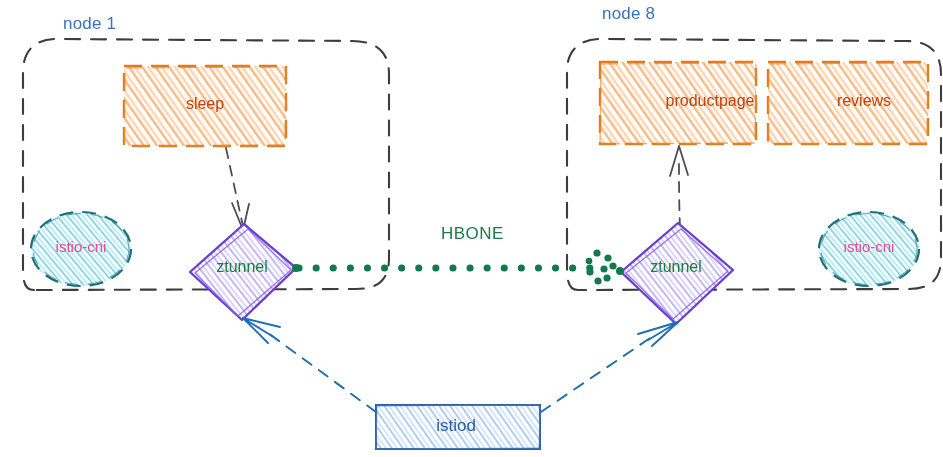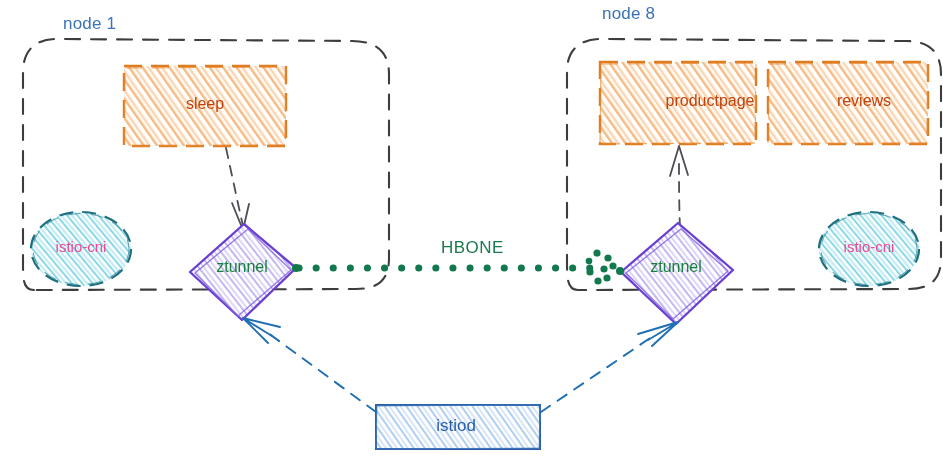--- a/index.html
+++ b/index.html
@@ -188,15 +188,15 @@
   <div class="lbl ztunnel-label" style="left:192px; top:258px; width:100px; text-align:center;">ztunnel</div>
 
   <div class="lbl ztunnel-label" style="left:626px; top:258px; width:100px; text-align:center;">ztunnel</div>
 
   <div class="lbl cni-label" style="left:31px; top:238px; width:100px; text-align:center;">istio-cni</div>
 
   <div class="lbl cni-label" style="left:819px; top:238px; width:100px; text-align:center;">istio-cni</div>
 
   <div class="lbl istiod-label" style="left:376px; top:416px; width:160px; text-align:center;">istiod</div>
 
-  <div class="lbl hbone-label" style="left:441px; top:238px;">HBONE</div>
+  <div class="lbl hbone-label" style="left:441px; top:224px;">HBONE</div>
 
 </div>
 
 </body></html>

